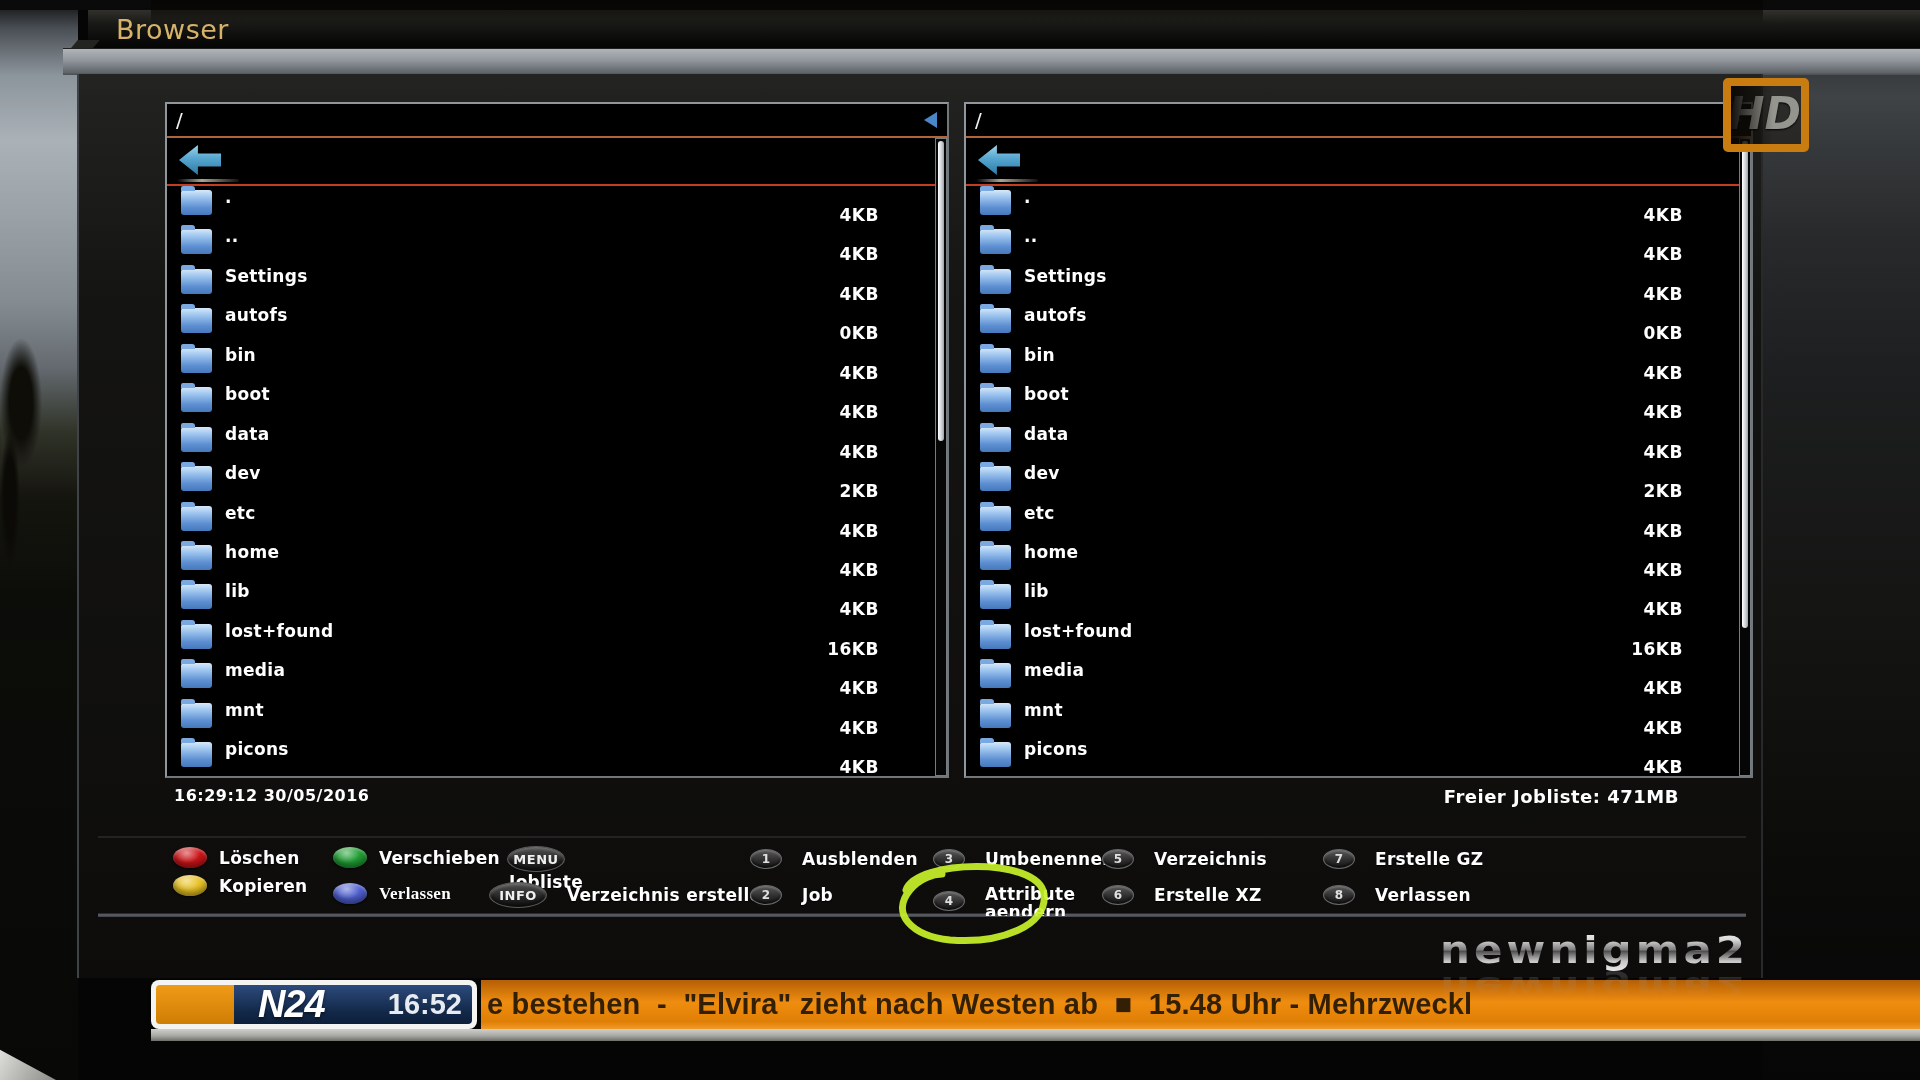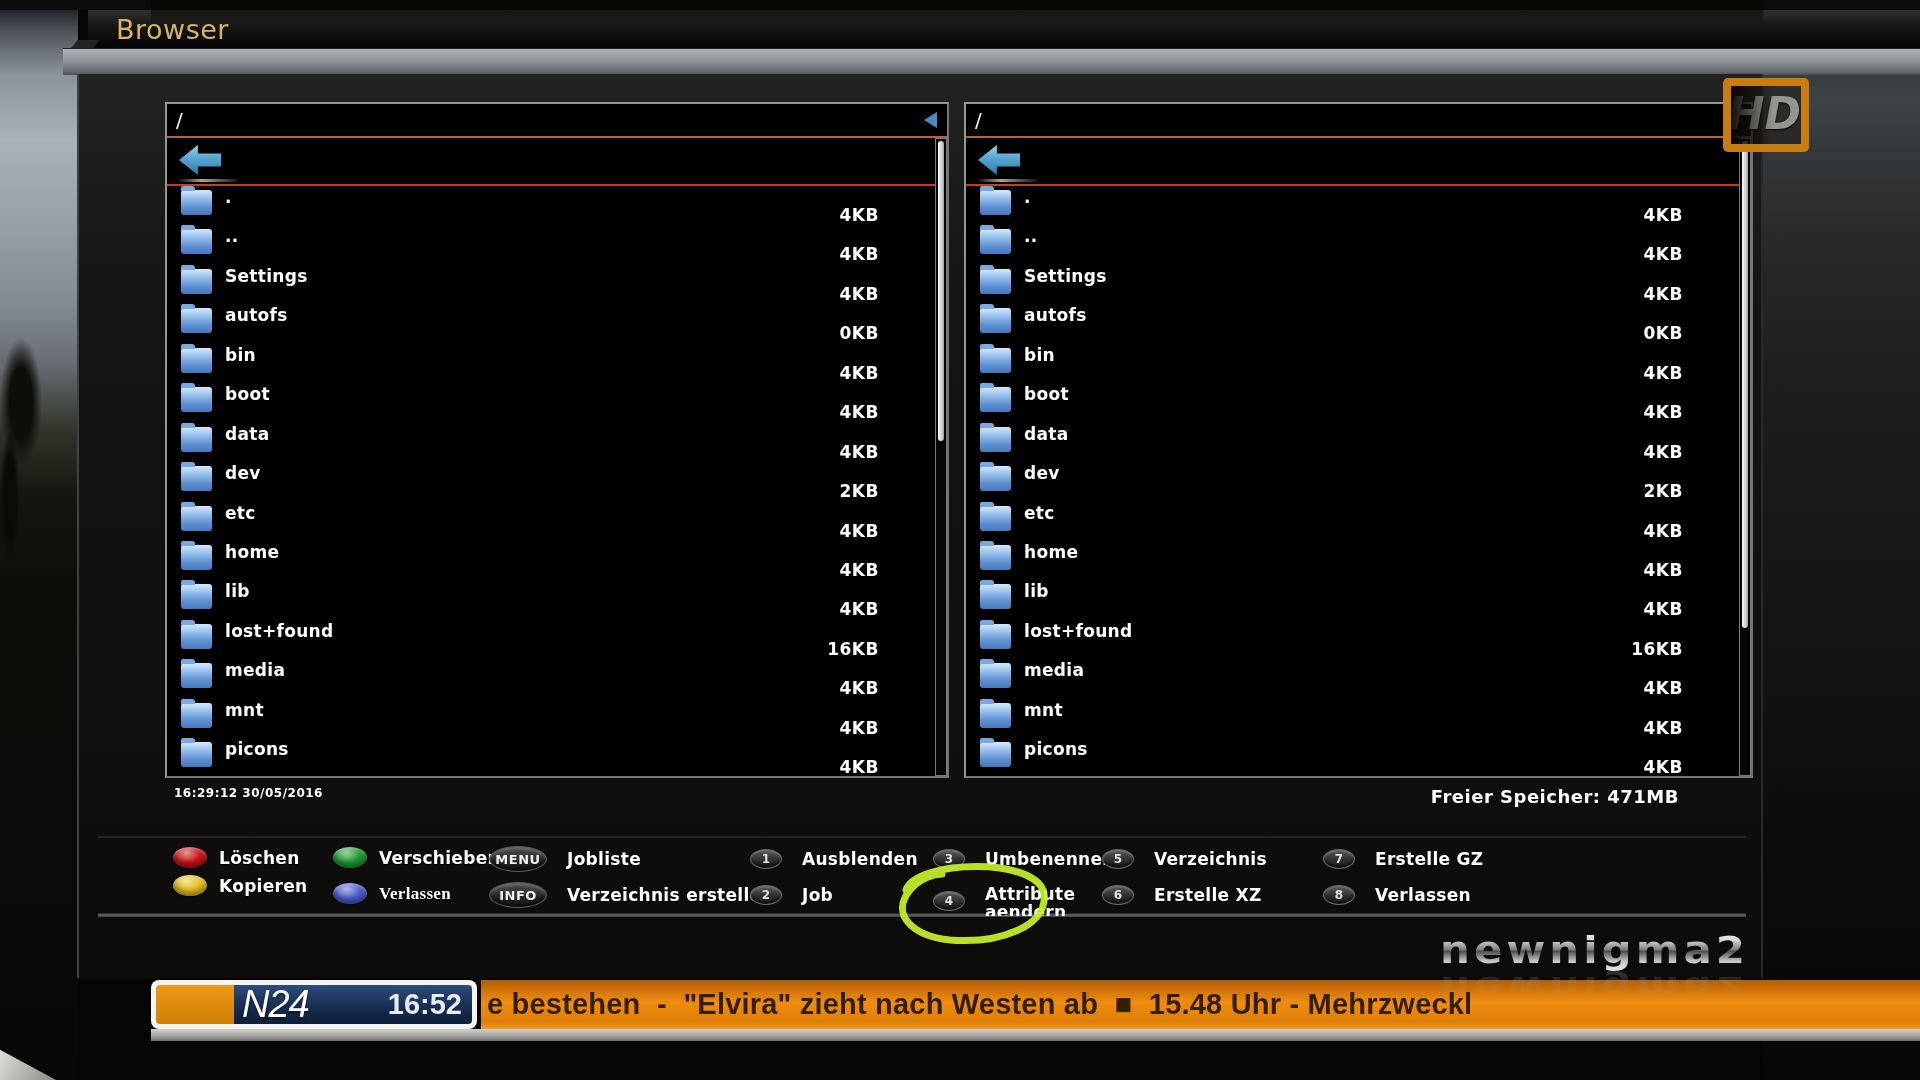--- a/index.html
+++ b/index.html
@@ -63,21 +63,21 @@
     text-shadow:0 1px 1px #000;letter-spacing:.3px;}
   .file-size{position:absolute;right:54px;top:19px;font-size:17px;font-weight:bold;color:#fff;
     text-shadow:0 1px 1px #000;letter-spacing:.5px;}
   .scrollbar{position:absolute;right:0;top:34px;bottom:0;width:12px;background:#060606;
     border:1px solid #777c80;box-sizing:border-box;}
   .thumb{position:absolute;left:2px;top:2px;width:6px;border-radius:3px;
     background:linear-gradient(90deg,#ffffff,#cdd1d5 60%,#9aa0a5);}
   .thumb-left{height:300px;}
   .thumb-right{height:487px;}
   
-  .status-left{position:absolute;left:95px;top:712px;font-size:12px;font-weight:bold;color:#fff;
+  .status-left{position:absolute;left:95px;top:712px;font-size:16px;font-weight:bold;color:#fff;
     letter-spacing:.5px;}
   .status-right{position:absolute;right:82px;top:712px;font-size:18px;font-weight:bold;color:#fff;
     letter-spacing:.5px;}
   
   .legend-item{position:absolute;display:flex;align-items:center;z-index:4;}
   .oval-color{width:34px;height:21px;border-radius:50%;
     box-shadow:inset 0 -4px 6px rgba(0,0,0,.45),inset 0 2px 3px rgba(255,255,255,.35),0 1px 2px rgba(0,0,0,.8);}
   .oval-key{width:56px;height:24px;border-radius:50%;display:flex;align-items:center;justify-content:center;
     background:linear-gradient(180deg,#4e4e4e,#262626 60%,#161616);border:1px solid #5a5a5a;
     box-shadow:inset 0 2px 3px rgba(255,255,255,.22),inset 0 -3px 4px rgba(0,0,0,.6);
@@ -110,21 +110,21 @@
     background:linear-gradient(90deg,rgba(10,8,5,.95),rgba(10,8,5,0));}
   
   .tv-bar{position:absolute;left:0;top:980px;width:1920px;height:49px;z-index:2;}
   .n24-capsule{position:absolute;left:151px;top:0;width:326px;height:49px;background:#f4f4f2;
     border-radius:8px;box-shadow:0 2px 3px rgba(0,0,0,.6);display:flex;align-items:stretch;
     padding:5px;box-sizing:border-box;}
   .n24-orange{width:78px;border-radius:4px 0 0 4px;
     background:linear-gradient(180deg,#f09a16,#cf7e05);}
   .n24-navy{flex:1;border-radius:0 4px 4px 0;background:linear-gradient(180deg,#2c4a7c,#122848 70%,#0d1f3a);
     display:flex;align-items:center;position:relative;}
-  .n24-logo{font-size:38px;font-weight:normal;font-style:italic;color:#fff;margin-left:8px;
+  .n24-logo{font-size:38px;font-weight:bold;font-style:italic;color:#fff;margin-left:24px;
     letter-spacing:-1px;font-family:"Liberation Sans",sans-serif;text-shadow:0 2px 3px rgba(0,0,0,.5);}
   .n24-time{position:absolute;right:10px;font-size:29px;font-weight:bold;color:#e8ecf2;
     font-family:"Liberation Sans",sans-serif;}
   .ticker{position:absolute;left:481px;top:0;width:1439px;height:49px;overflow:hidden;
     background:linear-gradient(180deg,#b45f06 0%,#ef8d10 45%,#e07f06 85%,#f09a28 100%);}
   .ticker-text{position:absolute;left:6px;top:8px;font-size:29px;font-weight:bold;color:#321f04;
     white-space:pre;font-family:"Liberation Sans",sans-serif;letter-spacing:.2px;}
   .ticker-shade{position:absolute;left:151px;top:-4px;width:1612px;height:28px;z-index:4;
     background:linear-gradient(180deg,rgba(6,5,2,.85) 0%,rgba(6,5,2,.55) 60%,rgba(6,5,2,0) 100%);}
   .below-bar{position:absolute;left:151px;top:1029px;width:1769px;height:12px;z-index:2;
@@ -326,21 +326,21 @@
             <span class="file-name">picons</span>
             <span class="file-size">4KB</span>
           </div>
         </div>
       <div class="scrollbar">
         <div class="thumb thumb-right"></div>
       </div>
     </div>
 
     <div class="status-left">16:29:12 30/05/2016</div>
-    <div class="status-right">Freier Speicher: 471MB</div>
+    <div class="status-right">Freier Jobliste: 471MB</div>
 
     <div class="faint-line"></div>
     <div class="groove"></div>
 
     <div class="nn-logo">
       <span class="nn-text">newnigma2</span>
       <span class="nn-reflect">newnigma2</span>
     </div>
   </div>
 
@@ -354,21 +354,21 @@
         <span class="legend-label">Verschieben</span>
       </div>
       <div class="legend-item" style="left: 173px; top: 875px;">
         <div class="oval-color" style="background: radial-gradient(at 40% 28%, rgba(255, 255, 255, 0.55), rgba(255, 255, 255, 0) 48%), rgb(233, 194, 36);"></div>
         <span class="legend-label">Kopieren</span>
       </div>
       <div class="legend-item" style="left: 333px; top: 883px; font-family: Liberation Serif, serif;">
         <div class="oval-color" style="background: radial-gradient(at 40% 28%, rgba(255, 255, 255, 0.55), rgba(255, 255, 255, 0) 48%), rgb(79, 95, 208);"></div>
         <span class="legend-label">Verlassen</span>
       </div>
-      <div class="legend-item" style="left: 489px; top: 846px;">
+      <div class="legend-item" style="left: 489px; top: 846px; flex-direction: column;">
         <div class="oval-key">MENU</div>
         <span class="legend-label gap20">Jobliste</span>
       </div>
       <div class="legend-item" style="left: 489px; top: 882px;">
         <div class="oval-key">INFO</div>
         <span class="legend-label gap20">Verzeichnis erstellen</span>
       </div>
       <div class="legend-item" style="left: 750px; top: 849px;">
         <div class="oval-num">1</div>
         <span class="legend-label gap20">Ausblenden</span>

